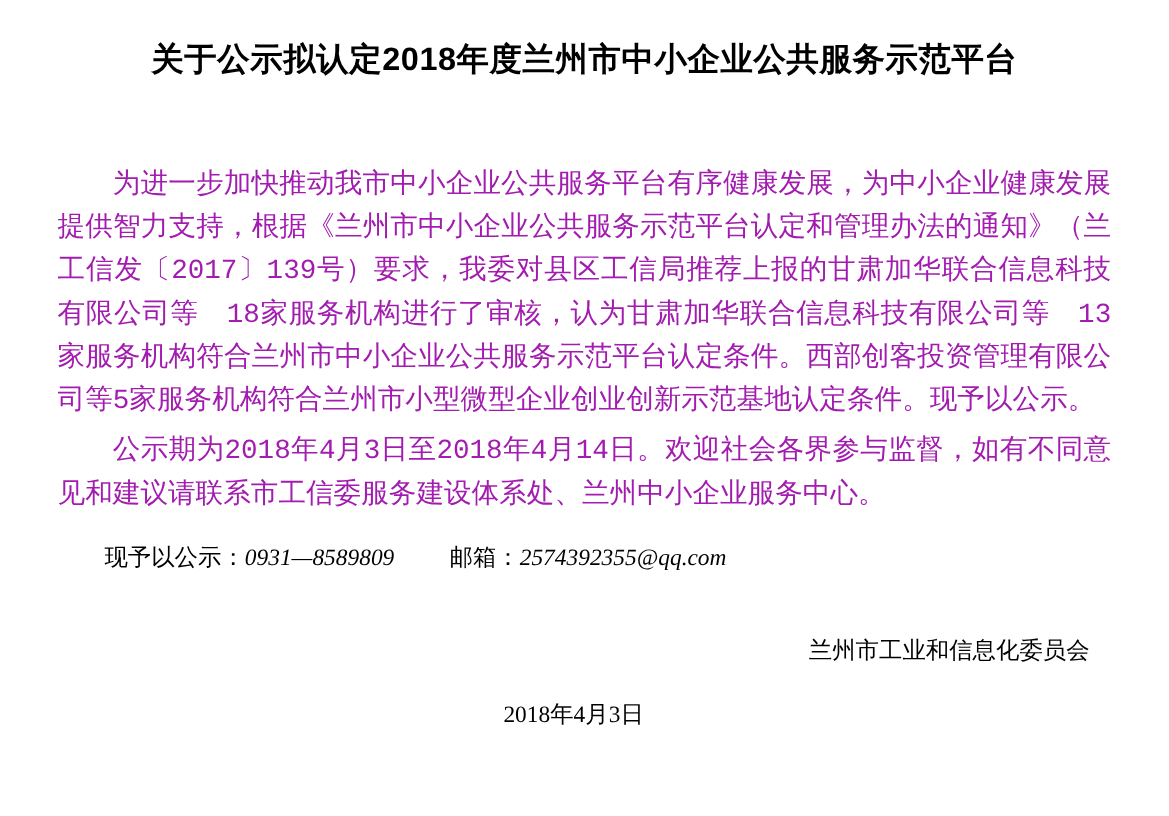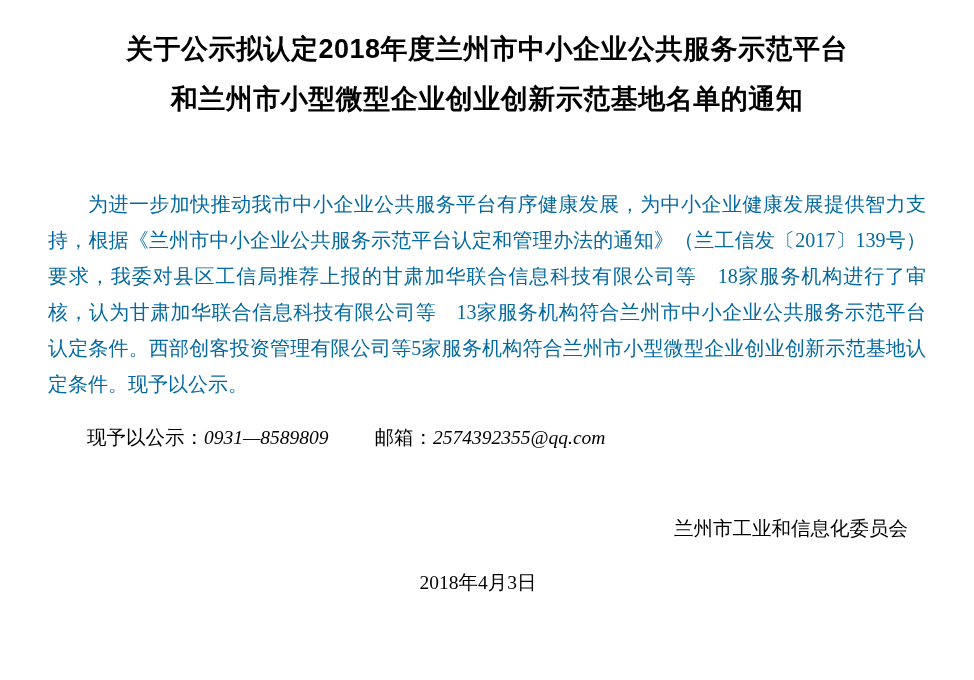--- a/index.html
+++ b/index.html
@@ -33,73 +33,73 @@
   }
   .title-line {
     display: block;
     white-space: nowrap;
   }
   .body-block {
     margin-top: 62px;
   }
   p.para {
     margin: 0 0 6px 0;
-    font-size: 20px;
+    font-size: 23px;
     line-height: 36px;
     text-align: justify;
     text-justify: inter-ideograph;
     text-indent: 2em;
-    color: #0369a1;
-    font-family: Liberation Serif, serif;
+    color: #a21caf;
+    font-family: Liberation Mono, monospace;
   }
   p.para.tight {
     margin-bottom: 0;
   }
   .contact {
     margin: 18px 0 0 0;
     font-size: 19.5px;
     line-height: 36px;
     text-indent: 2em;
     color: #000;
   }
   .contact .gap {
     display: inline-block;
     width: 46px;
   }
   .mono-ish {
     font-family: "Liberation Serif", "DejaVu Serif", serif;
     font-style: italic;
   }
   .signature {
-    margin-top: 56px;
+    margin-top: 42px;
     text-align: right;
     font-size: 19.5px;
     line-height: 34px;
     padding-right: 18px;
   }
   .sign-date {
     margin-top: 18px;
     text-align: center;
     font-size: 19.5px;
     line-height: 34px;
     padding-right: 18px;
   }
 </style>
 </head>
 <body>
 
 <div class="page">
 
   <h1 class="doc-title">
     <span class="title-line">关于公示拟认定2018年度兰州市中小企业公共服务示范平台</span>
-    <span class="title-line">和兰州市小型微型企业创业创新示范基地名单的通知</span>
   </h1>
 
   <div class="body-block">
     <p class="para">为进一步加快推动我市中小企业公共服务平台有序健康发展，为中小企业健康发展提供智力支持，根据《兰州市中小企业公共服务示范平台认定和管理办法的通知》（兰工信发〔2017〕139号）要求，我委对县区工信局推荐上报的甘肃加华联合信息科技有限公司等　18家服务机构进行了审核，认为甘肃加华联合信息科技有限公司等　13家服务机构符合兰州市中小企业公共服务示范平台认定条件。西部创客投资管理有限公司等5家服务机构符合兰州市小型微型企业创业创新示范基地认定条件。现予以公示。</p>
+    <p class="para tight">公示期为2018年4月3日至2018年4月14日。欢迎社会各界参与监督，如有不同意见和建议请联系市工信委服务建设体系处、兰州中小企业服务中心。</p>
 
     <p class="contact">
       <span>现予以公示：</span><span class="mono-ish">0931—8589809</span><span class="gap"></span><span>邮箱：</span><span class="mono-ish">2574392355@qq.com</span>
     </p>
 
     <p class="signature">兰州市工业和信息化委员会</p>
     <p class="sign-date">2018年4月3日</p>
   </div>
 
 </div>

